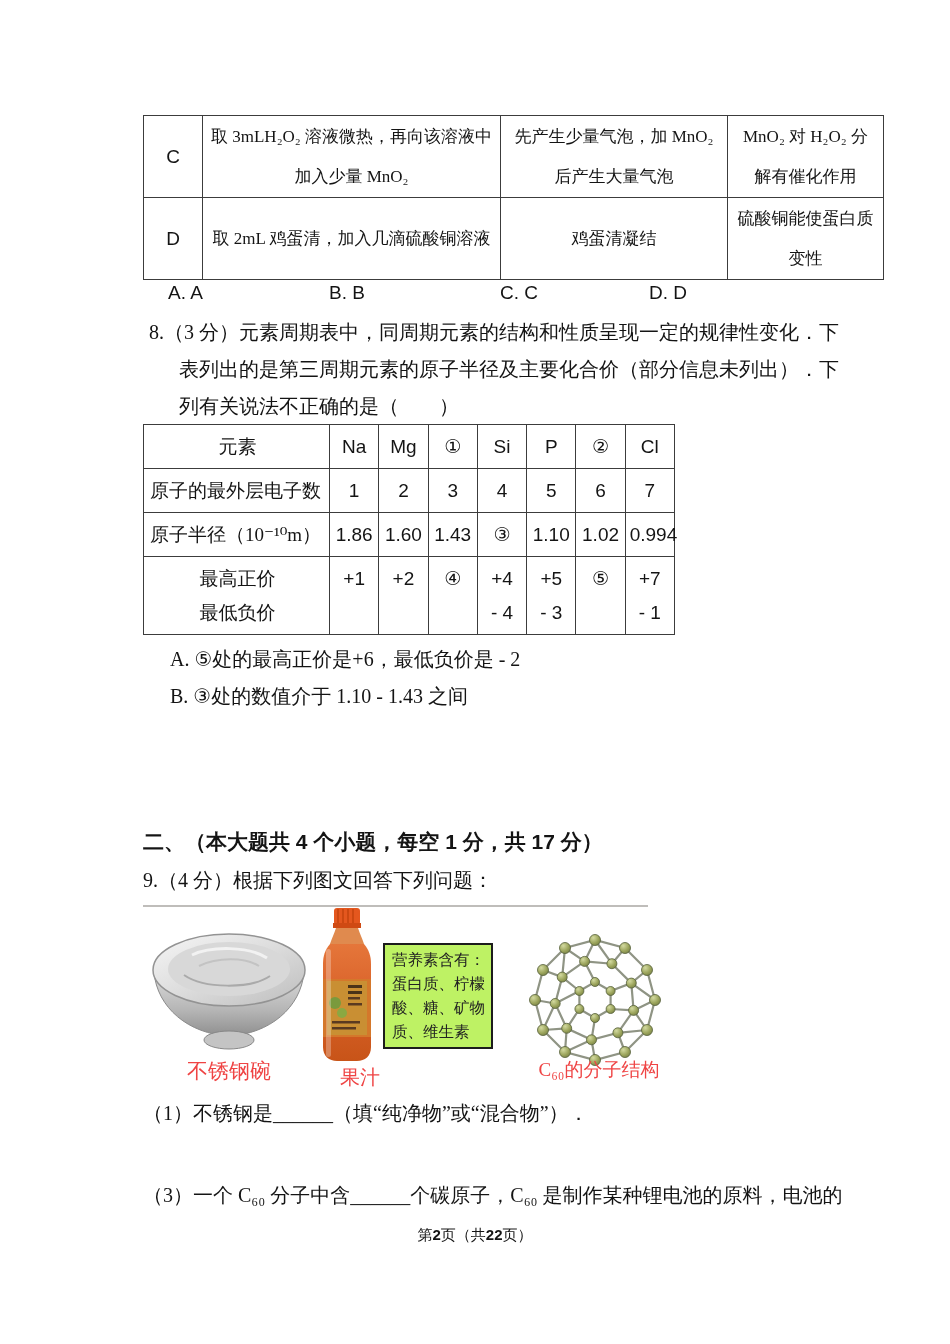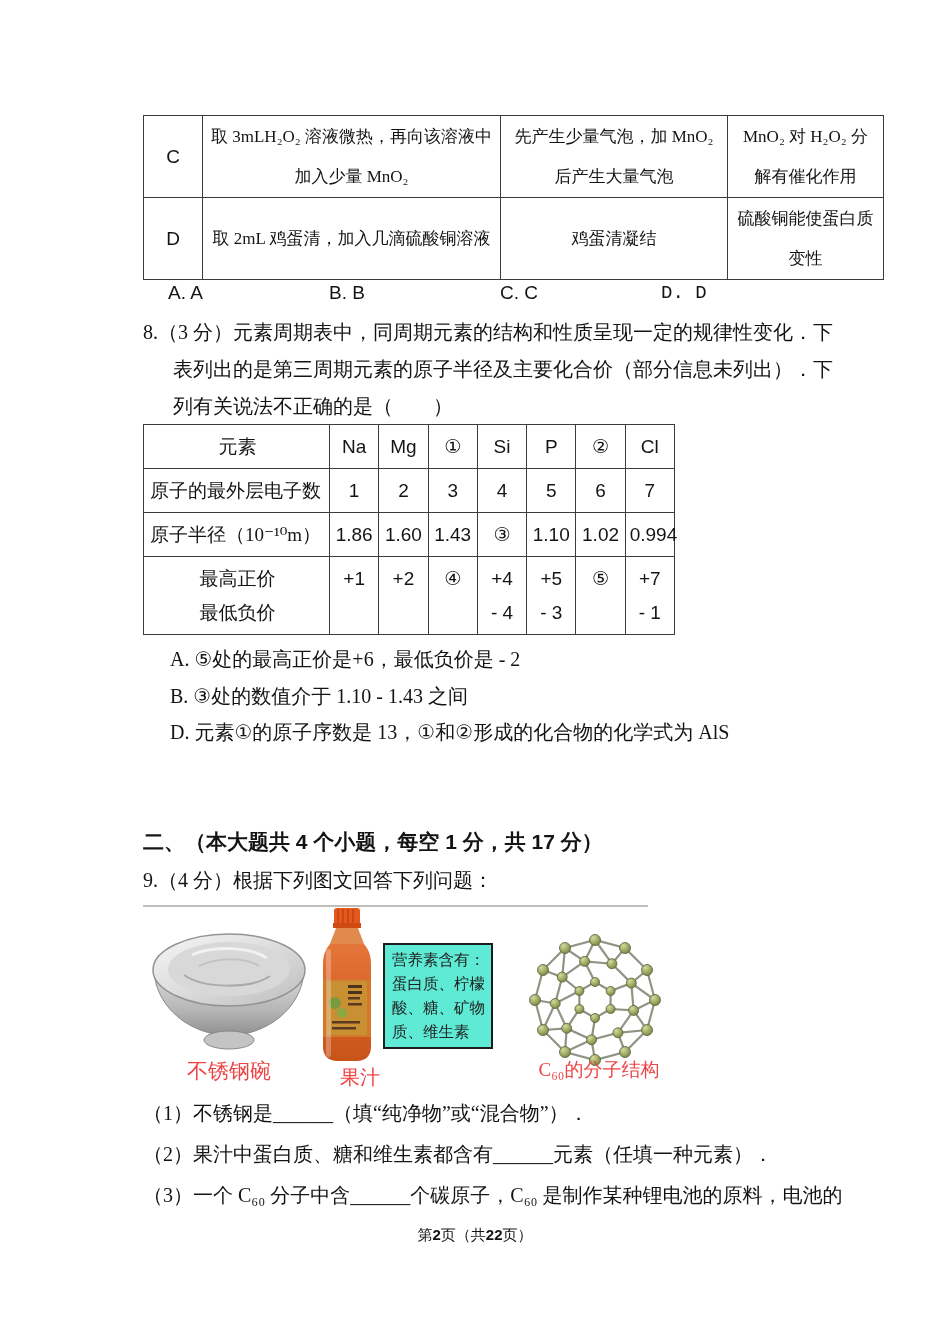--- a/index.html
+++ b/index.html
@@ -15,24 +15,24 @@
     border:1.5px solid #3c3c3c;text-align:center;vertical-align:middle;
     font-size:17px;line-height:40px;padding:0 8px;height:81px;
   }
   .exp-table .c-lab{width:42px;} .exp-table .c-op{width:281px;}
   .exp-table .c-ph{width:210px;} .exp-table .c-cc{width:139px;}
   .exp-table td.latin{font-family:"Liberation Sans","DejaVu Sans",sans-serif;font-size:19px;}
   
   .optrow{position:absolute;left:143px;top:282px;width:672px;height:26px;
     font-family:"Liberation Sans","DejaVu Sans",sans-serif;font-size:19px;}
   .optrow span{position:absolute;top:0;white-space:pre;}
-  .optrow .oA{left:25px;} .optrow .oB{left:186px;} .optrow .oC{left:357px;} .optrow .oD{left:518px;font-family:Liberation Mono, monospace;}
+  .optrow .oA{left:25px;} .optrow .oB{left:186px;} .optrow .oC{left:357px;} .optrow .oD{left:506px;}
   
   .q8para{
-    position:absolute;left:143px;top:314px;width:678px;
+    position:absolute;left:149px;top:314px;width:678px;
     font-size:20px;line-height:37px;padding-left:30px;text-indent:-30px;
   }
   .el-table{position:absolute;left:143px;top:424px;width:532px;table-layout:fixed;}
   .el-table td{
     border:1.5px solid #3c3c3c;vertical-align:middle;text-align:center;
     font-size:19px;padding:0 4px;
   }
   .el-table .col-lab{width:186px;}
   .el-table td.lab{font-size:19px;text-align:left;padding-left:6px;}
   .el-table td.lab.cen{text-align:center;}
@@ -44,21 +44,21 @@
   .q8opts div{line-height:36.6px;white-space:pre;}
   
   .sec2{position:absolute;left:143px;top:828px;font-size:21px;font-weight:bold;
     font-family:"Liberation Sans","DejaVu Sans",sans-serif;}
   .q9line{position:absolute;left:143px;top:867px;font-size:20px;}
   
   .divider{position:absolute;left:143px;top:905px;width:505px;height:2px;background:#bfbdba;}
   .fig-img{position:absolute;}
   .nutbox{
     position:absolute;left:383px;top:943px;width:110px;height:106px;box-sizing:border-box;
-    border:2px solid #1c1c1c;background:#5eead4;padding:3px 2px 2px 7px;
+    border:2px solid #1c1c1c;background:#bef264;padding:3px 2px 2px 7px;
     font-size:15.5px;line-height:24px;color:#222;
   }
   .caption{position:absolute;text-align:center;font-size:20px;color:#ef4444;}
   .cap-bowl{left:149px;top:1057px;width:160px;font-size:21px;}
   .cap-juice{left:328px;top:1064px;width:64px;}
   .cap-c60{left:518px;top:1057px;width:162px;font-size:19px;}
   
   .part{position:absolute;left:143px;width:700px;font-size:20px;line-height:26px;white-space:pre;}
   .p1{top:1100px;} .p2{top:1141px;} .p3{top:1182px;}
   
@@ -171,21 +171,20 @@
             <div>+7</div>
             <div>- 1</div>
           </td>
     </tr>
     </tbody>
   </table>
 
   <div class="q8opts">
     <div>A. ⑤处的最高正价是+6，最低负价是 - 2</div>
     <div>B. ③处的数值介于 1.10 - 1.43 之间</div>
-    <div>D. 元素①的原子序数是 13，①和②形成的化合物的化学式为 AlS</div>
   </div>
 
   <div class="sec2">二、（本大题共 4 个小题，每空 1 分，共 17 分）</div>
 
   <div class="q9line">9.（4 分）根据下列图文回答下列问题：</div>
 
   <div class="divider"></div>
 
   <svg class="fig-img" style="left:149px;top:930px;" width="160" height="128" viewBox="0 0 160 128">
     <defs>
@@ -289,18 +288,17 @@
         <circle cx="71" cy="52" r="4.5"></circle>
         <circle cx="86.6" cy="61" r="4.5"></circle>
     </g>
   </svg>
 
   <div class="caption cap-bowl">不锈钢碗</div>
   <div class="caption cap-juice">果汁</div>
   <div class="caption cap-c60">C₆₀的分子结构</div>
 
   <div class="part p1">（1）不锈钢是______（填“纯净物”或“混合物”）．</div>
-  <div class="part p2">（2）果汁中蛋白质、糖和维生素都含有______元素（任填一种元素）．</div>
   <div class="part p3">（3）一个 C₆₀ 分子中含______个碳原子，C₆₀ 是制作某种锂电池的原料，电池的</div>
 
   <div class="footer"><span>第</span><span class="b">2</span><span>页（共</span><span class="b">22</span><span>页）</span></div>
 
 </div>
 
 </body></html>

